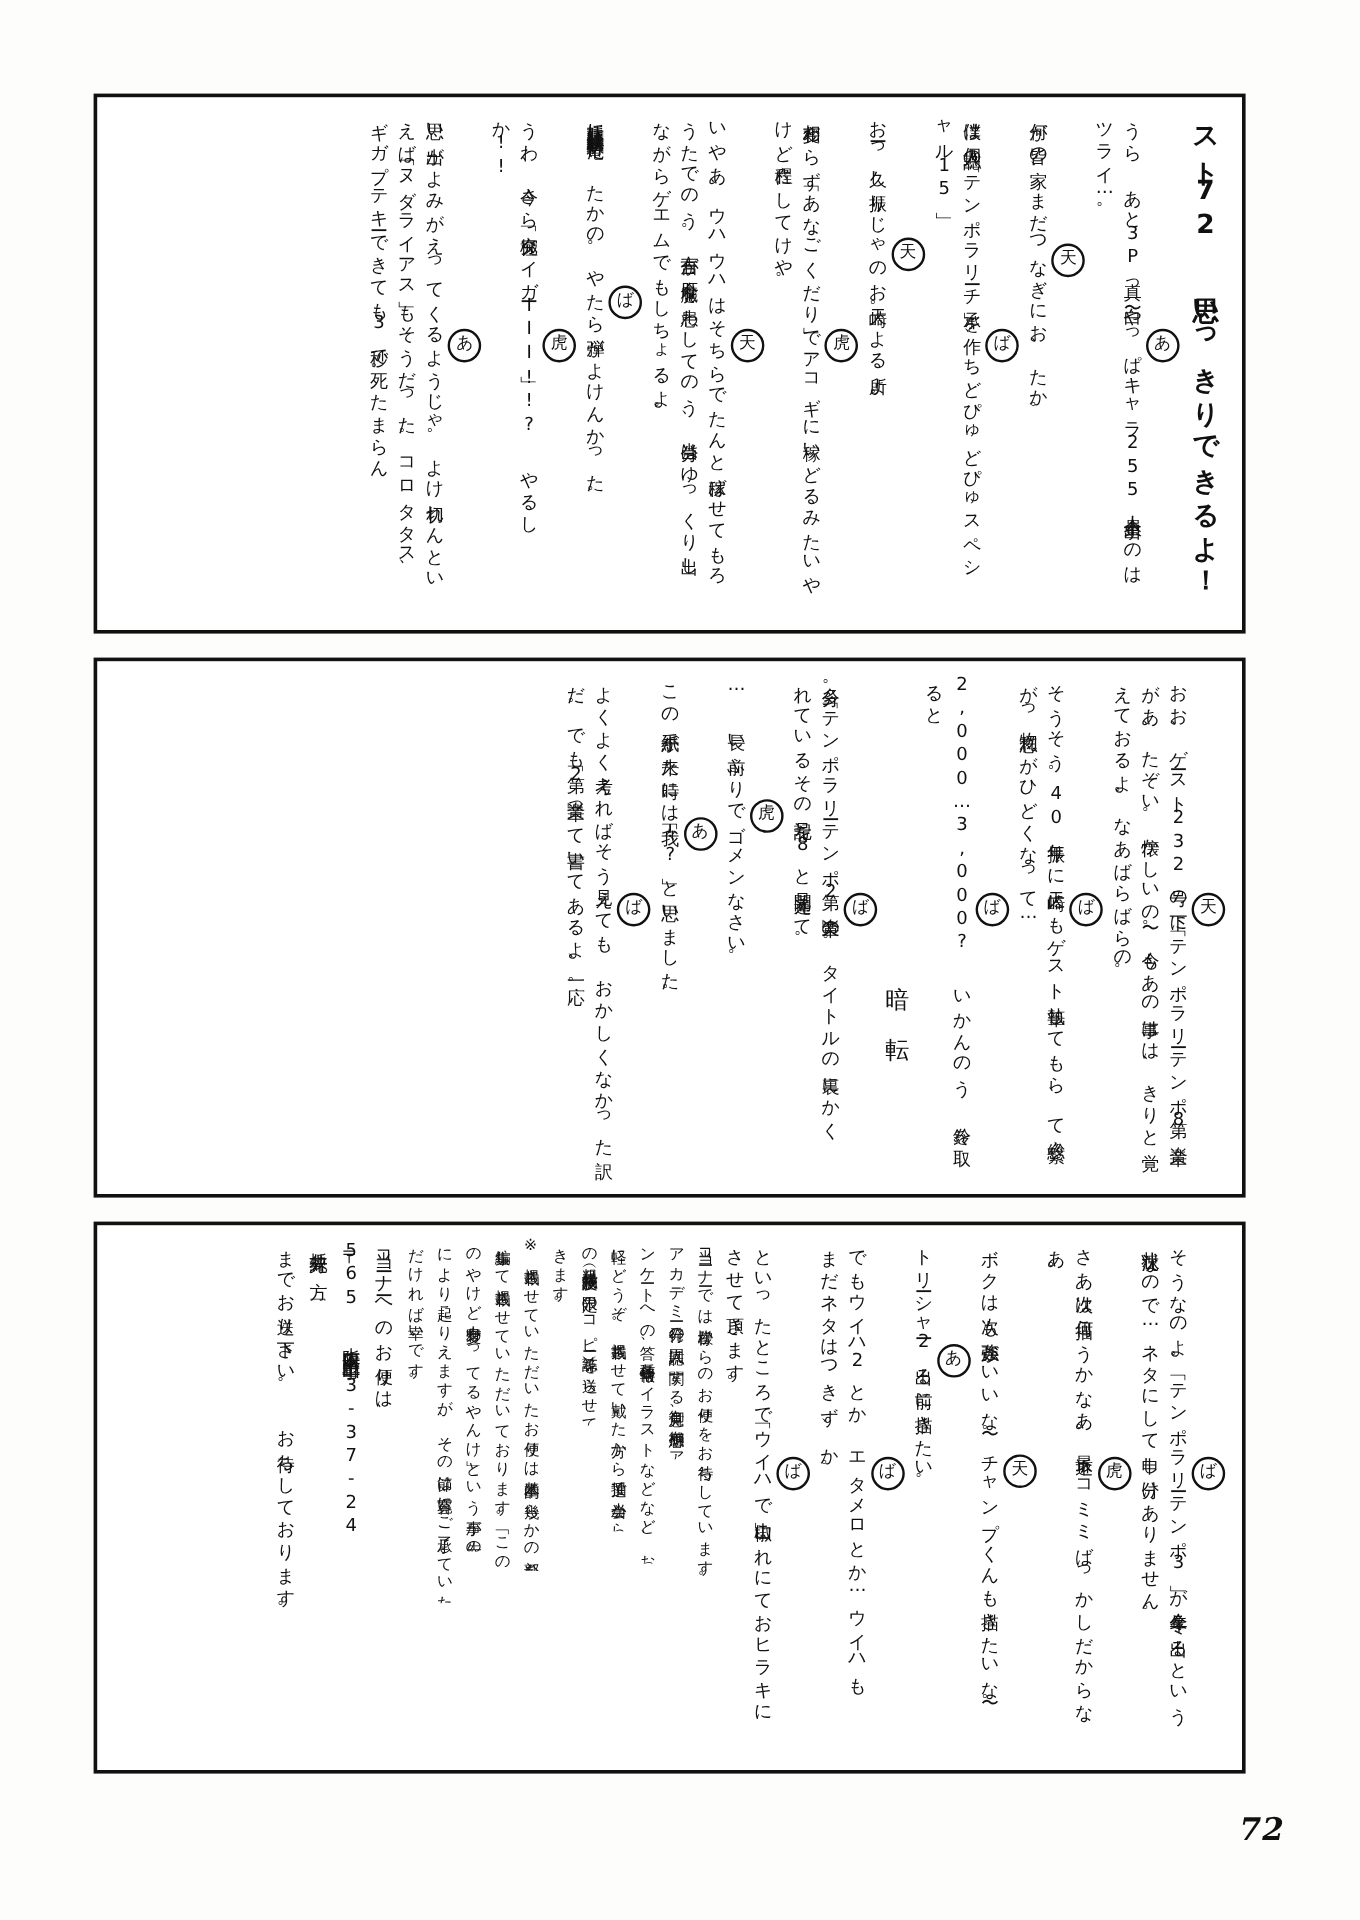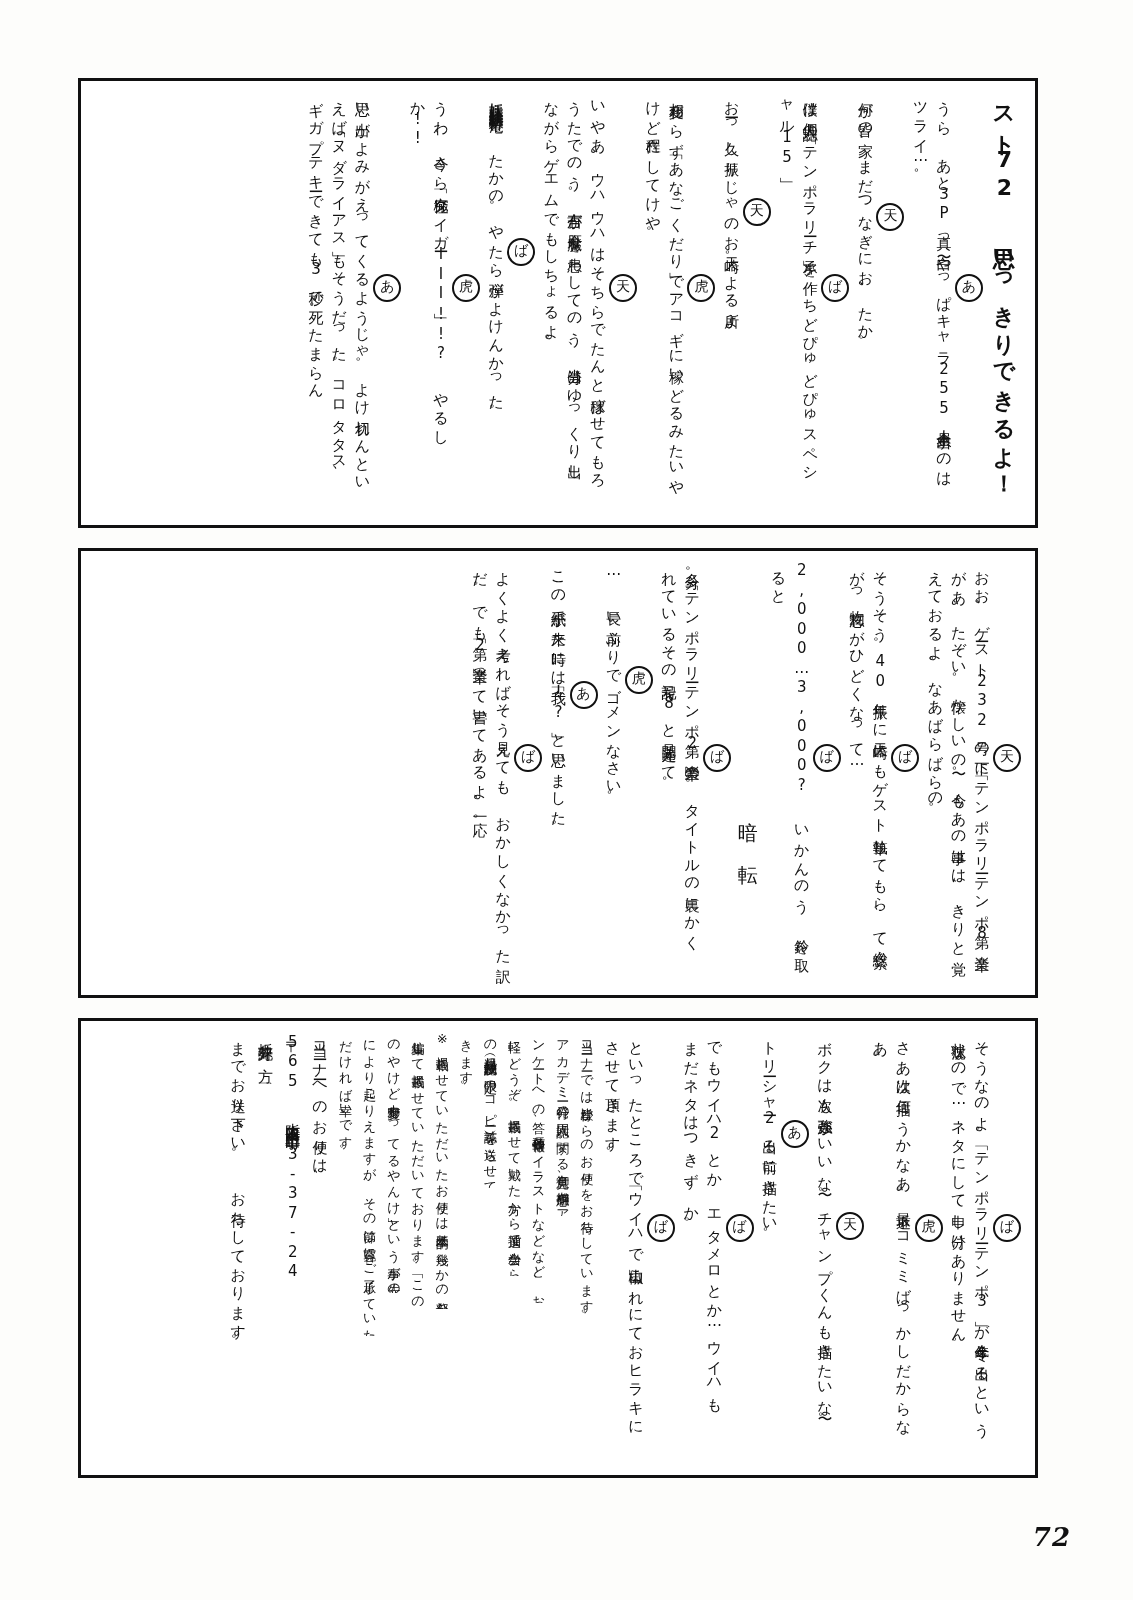--- a/index.html
+++ b/index.html
@@ -99,21 +99,21 @@
     text-orientation: upright;
     font-size: 20px;
     letter-spacing: 10px;
     align-self: center;
     margin-top: 120px;
   }
 
   .pagenum {
     position: absolute;
     right: 62px;
-    bottom: 48px;
+    bottom: 60px;
     font-size: 26px;
     font-weight: bold;
     font-style: italic;
     font-family: "DejaVu Serif", serif;
     letter-spacing: 1px;
     margin-left: 16px;
   }
 </style>
 </head>
 <body>

